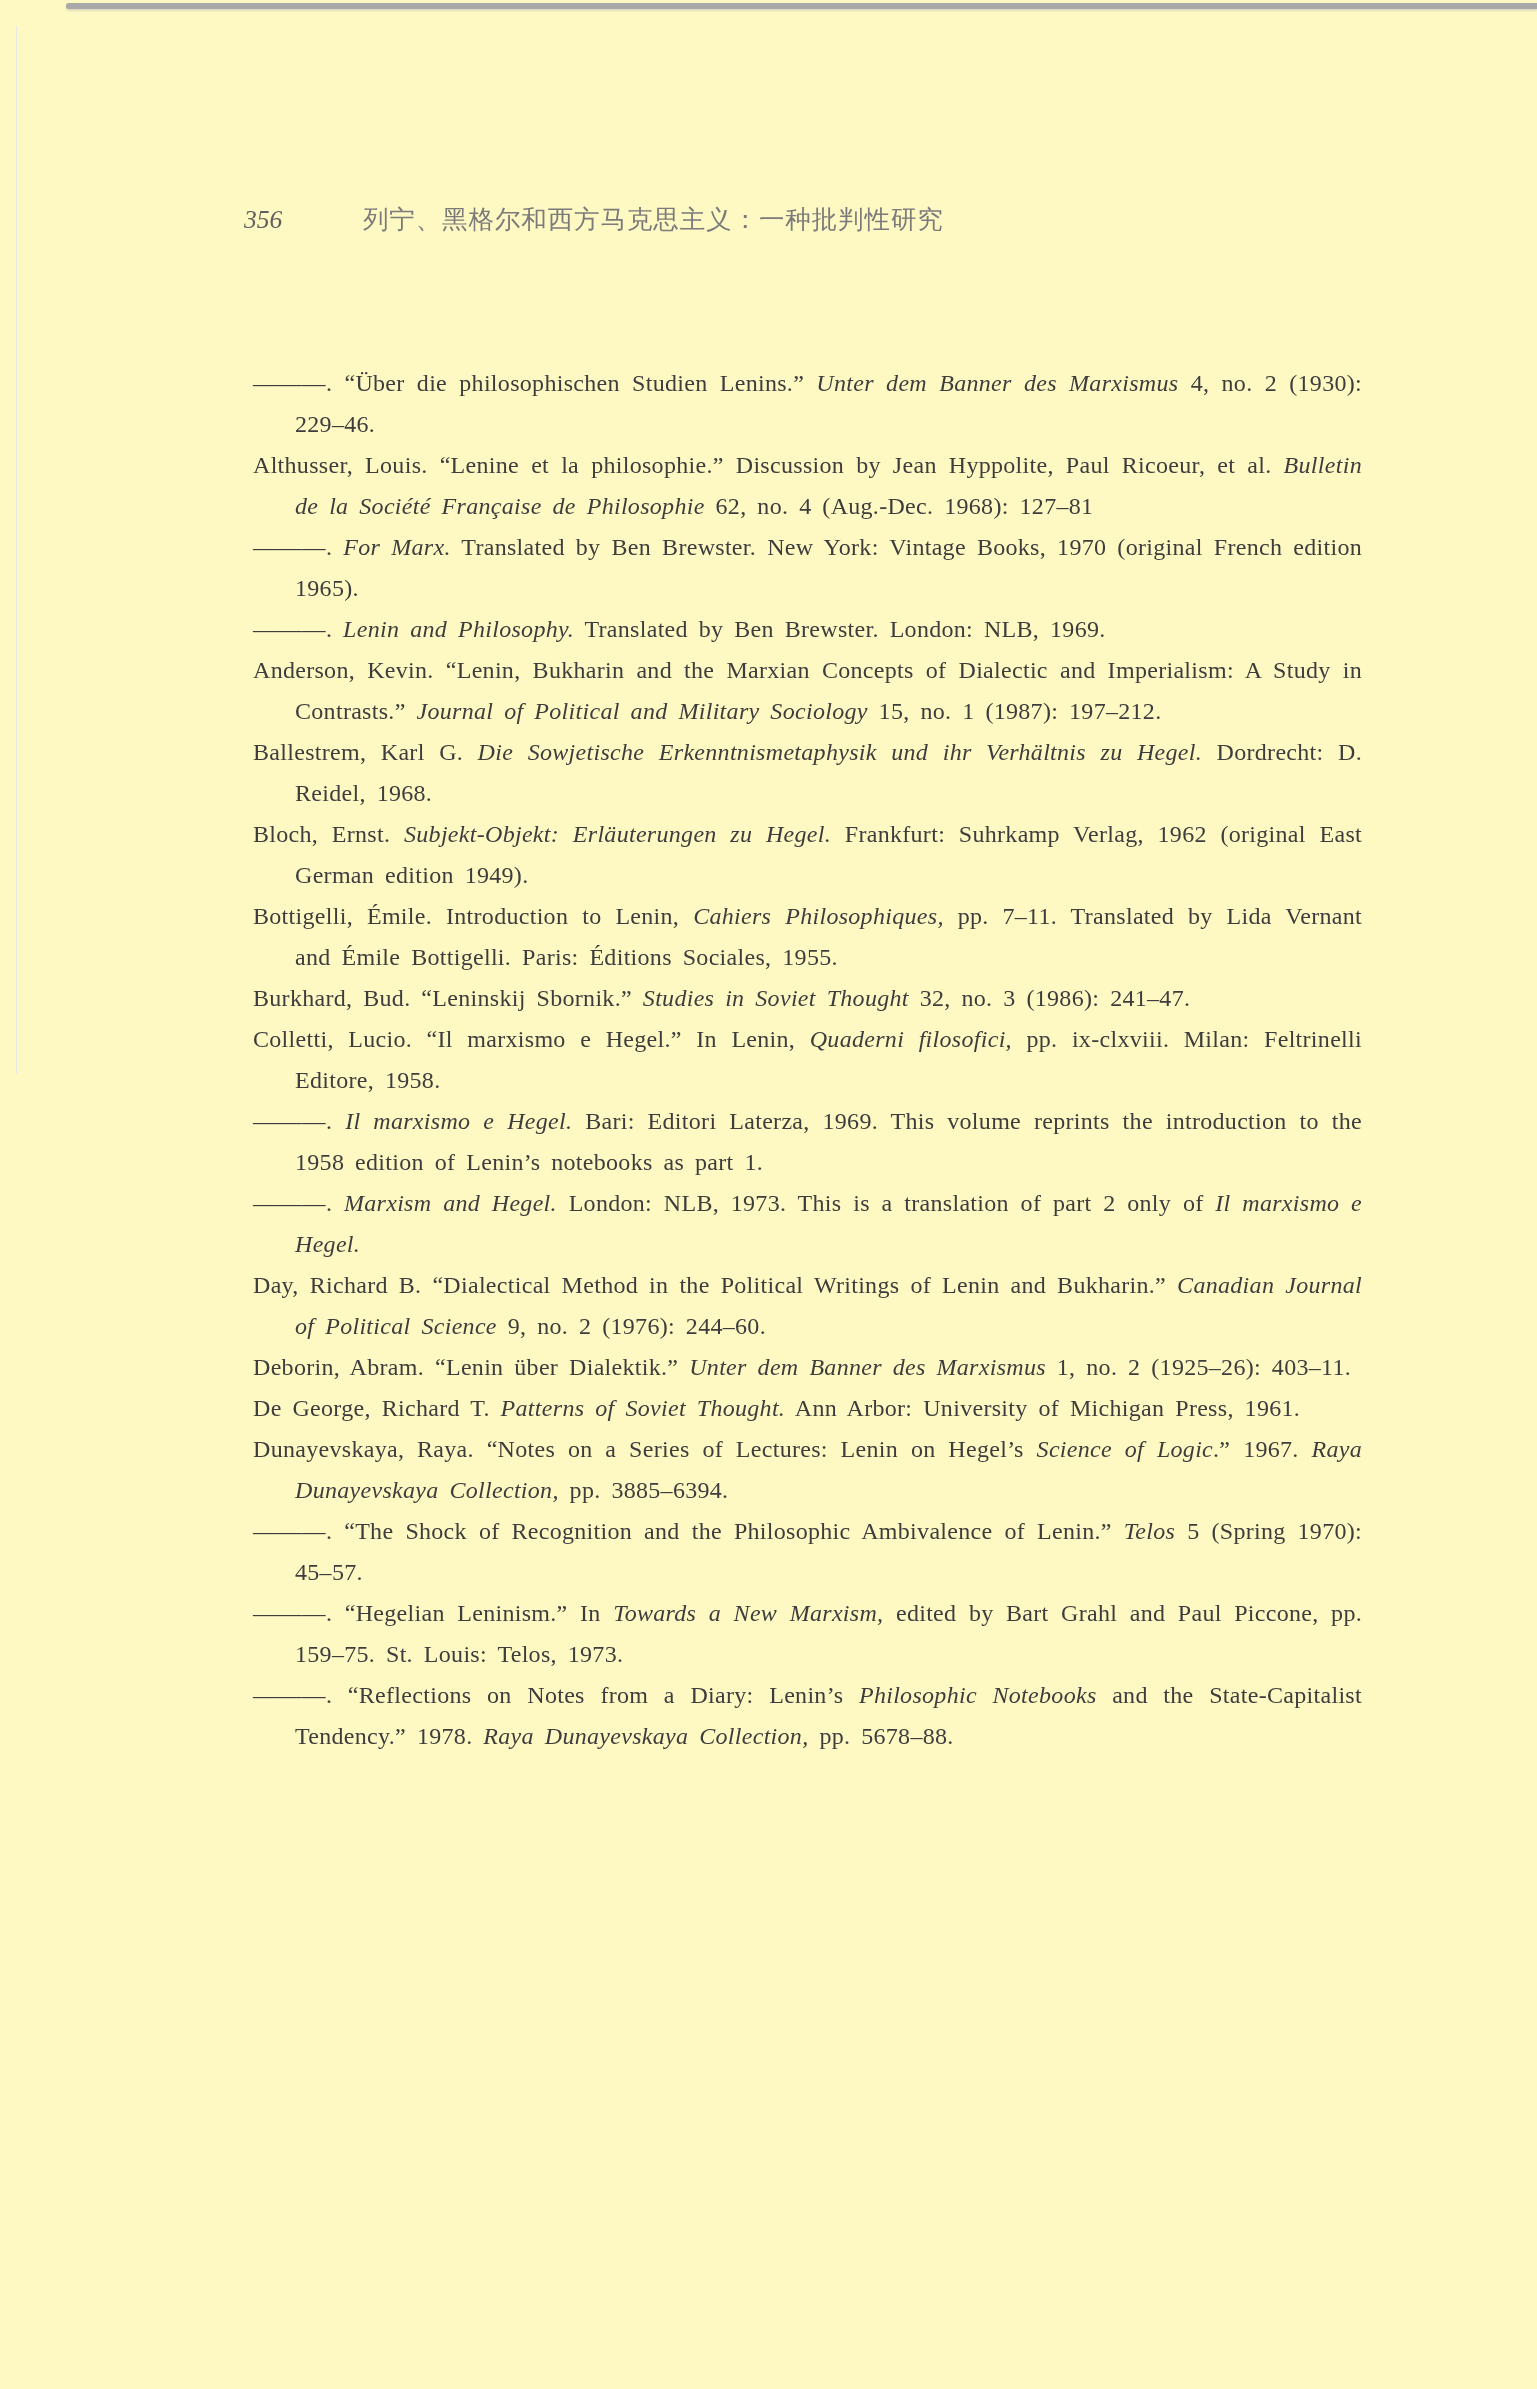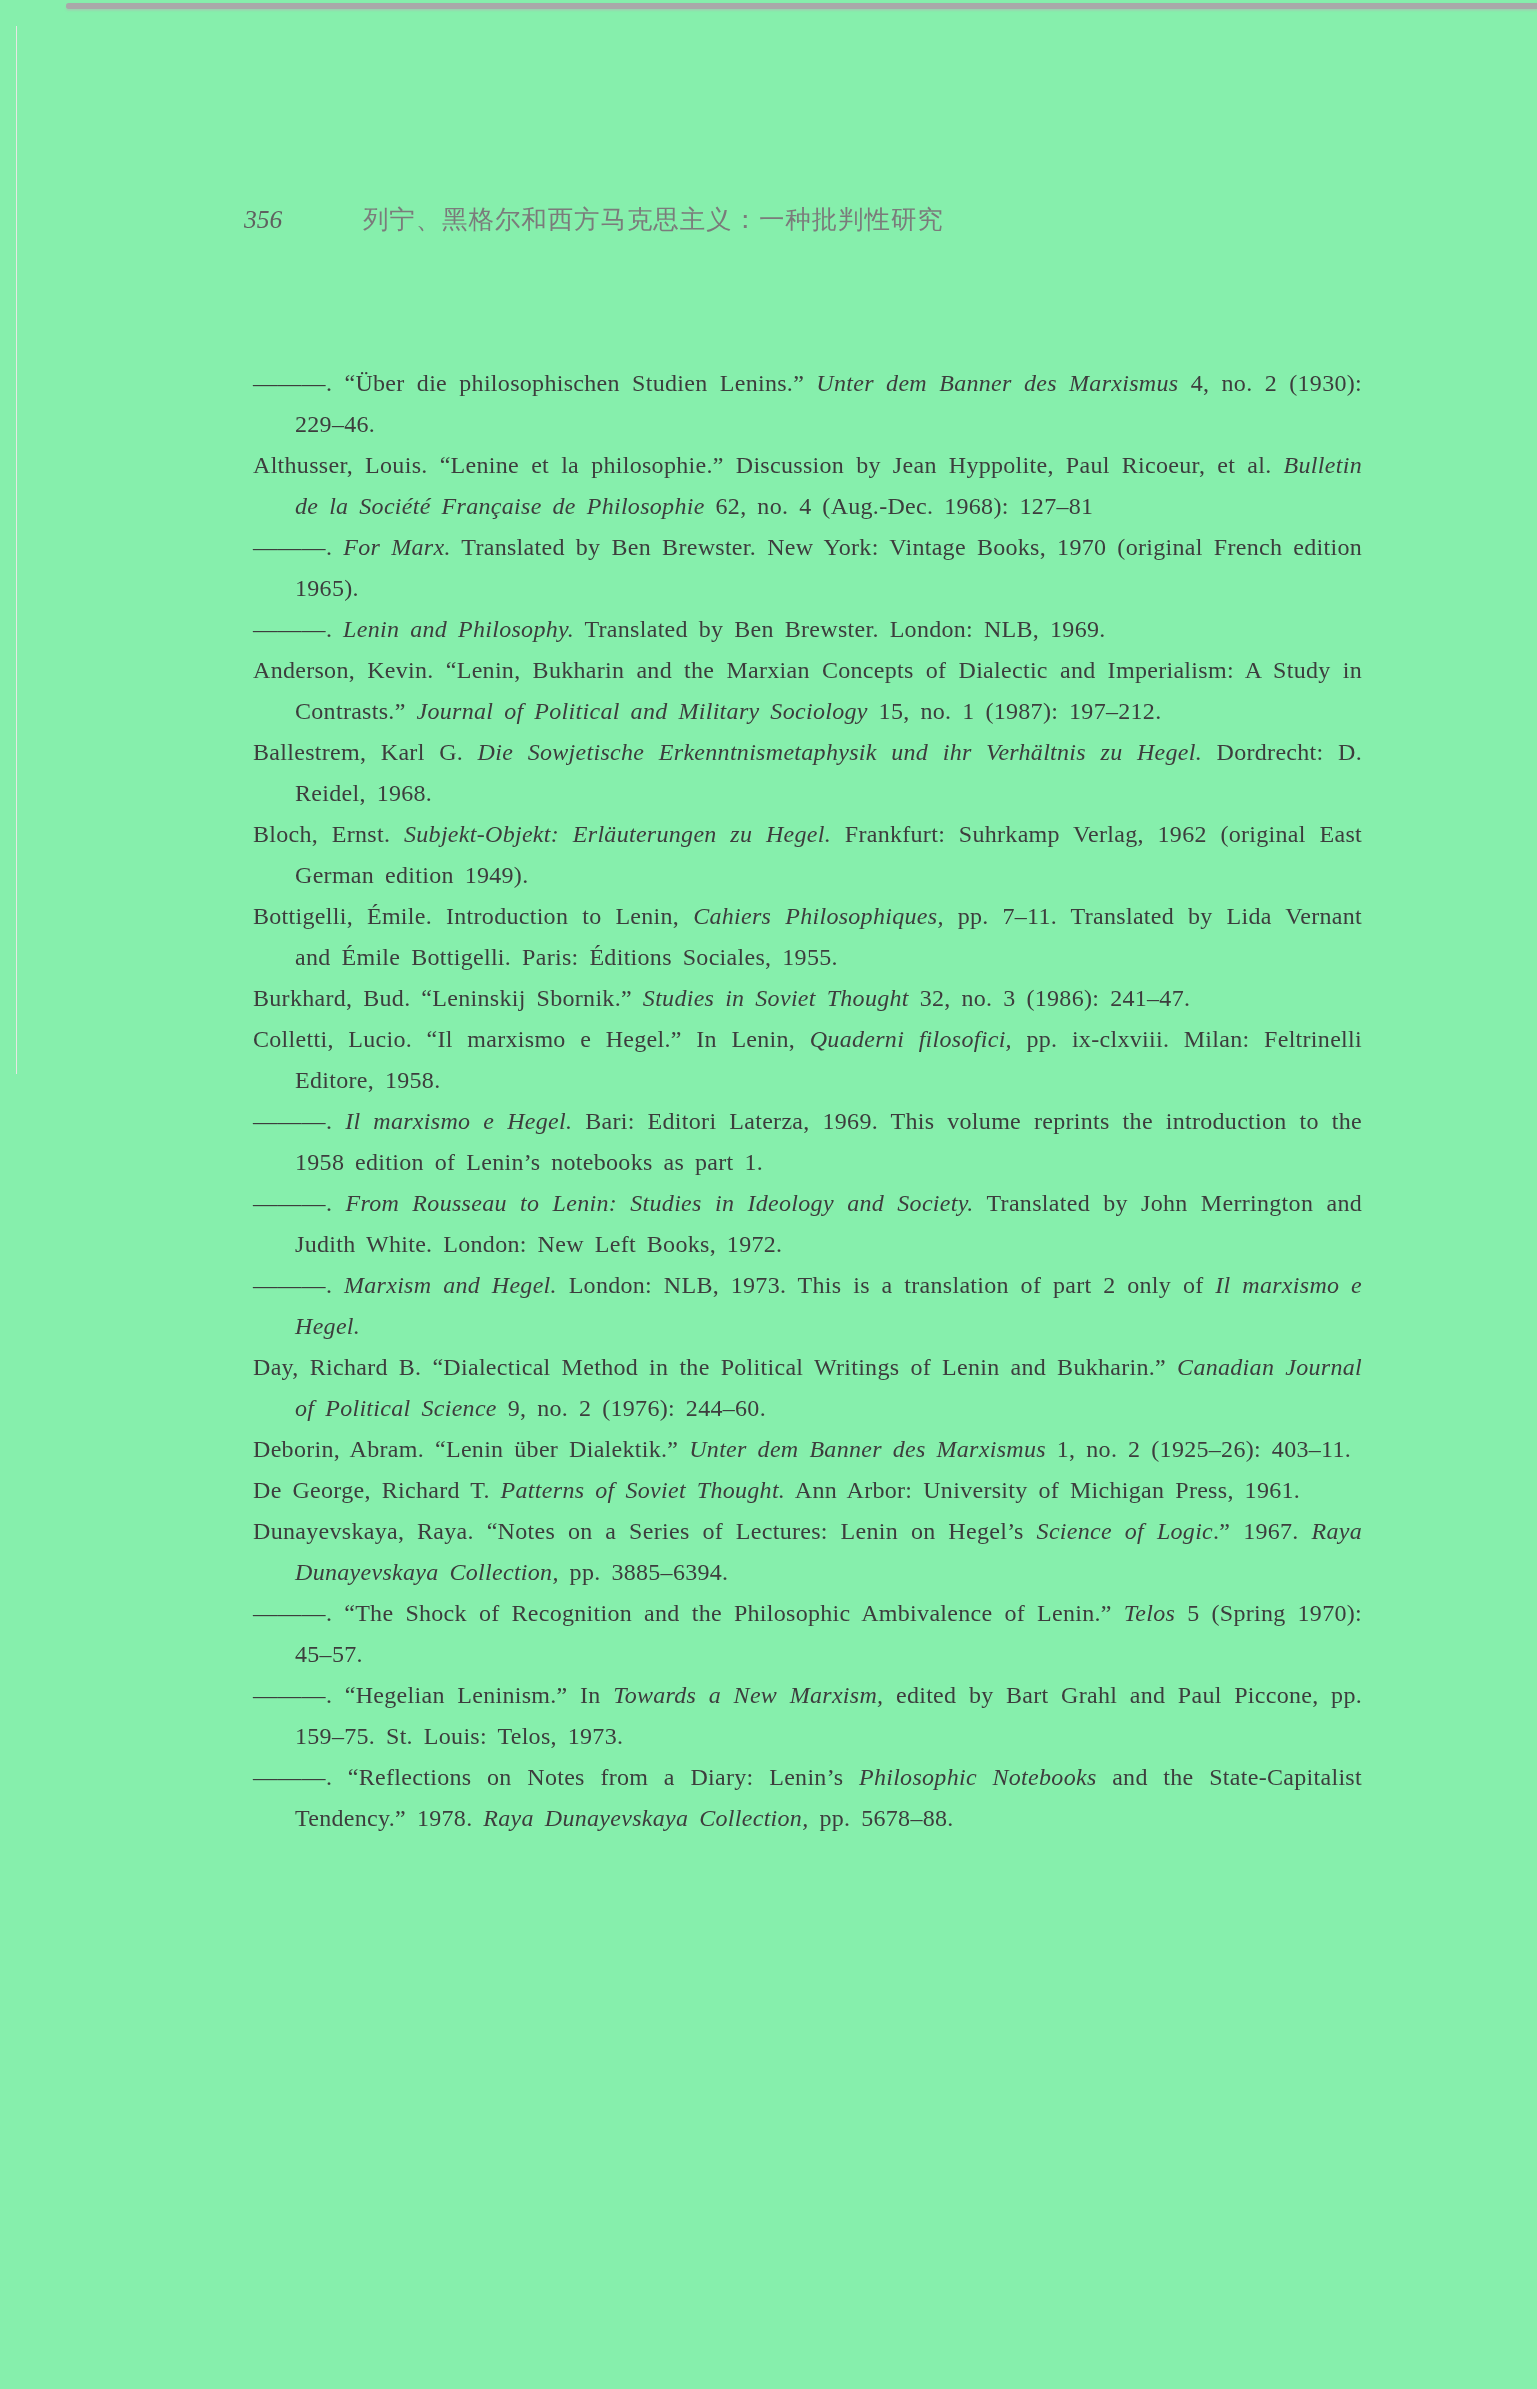--- a/index.html
+++ b/index.html
@@ -6,21 +6,21 @@
     margin: 0;
     padding: 0;
     width: 1538px;
     height: 2389px;
     background: #fbfbf9;
     overflow: hidden;
   }
   .scan-page {
     position: absolute;
     inset: 0;
-    background: #86efac;
+    background: #fef9c3;
   }
   .scan-top-edge {
     position: absolute;
     top: 2.7px;
     left: 66px;
     right: 0;
     height: 6.4px;
     background: #a9a9a9;
     border-radius: 2.7px 0 0 2.7px;
     box-shadow: 0 1.8px 1.8px rgba(180,180,180,.45);
@@ -91,21 +91,20 @@
       <p class="entry"><span class="rm">Althusser, Louis. “Lenine et la philosophie.” Discussion by Jean Hyppolite, Paul Ricoeur, et al. </span><span class="it">Bulletin de la Société Française de Philosophie</span><span class="rm"> 62, no. 4 (Aug.-Dec. 1968): 127–81</span></p>
       <p class="entry"><span class="rm">———. </span><span class="it">For Marx.</span><span class="rm"> Translated by Ben Brewster. New York: Vintage Books, 1970 (original French edition 1965).</span></p>
       <p class="entry"><span class="rm">———. </span><span class="it">Lenin and Philosophy.</span><span class="rm"> Translated by Ben Brewster. London: NLB, 1969.</span></p>
       <p class="entry"><span class="rm">Anderson, Kevin. “Lenin, Bukharin and the Marxian Concepts of Dialectic and Imperialism: A Study in Contrasts.” </span><span class="it">Journal of Political and Military Sociology</span><span class="rm"> 15, no. 1 (1987): 197–212.</span></p>
       <p class="entry"><span class="rm">Ballestrem, Karl G. </span><span class="it">Die Sowjetische Erkenntnismetaphysik und ihr Verhältnis zu Hegel.</span><span class="rm"> Dordrecht: D. Reidel, 1968.</span></p>
       <p class="entry"><span class="rm">Bloch, Ernst. </span><span class="it">Subjekt-Objekt: Erläuterungen zu Hegel.</span><span class="rm"> Frankfurt: Suhrkamp Verlag, 1962 (original East German edition 1949).</span></p>
       <p class="entry"><span class="rm">Bottigelli, Émile. Introduction to Lenin, </span><span class="it">Cahiers Philosophiques,</span><span class="rm"> pp. 7–11. Translated by Lida Vernant and Émile Bottigelli. Paris: Éditions Sociales, 1955.</span></p>
       <p class="entry"><span class="rm">Burkhard, Bud. “Leninskij Sbornik.” </span><span class="it">Studies in Soviet Thought</span><span class="rm"> 32, no. 3 (1986): 241–47.</span></p>
       <p class="entry"><span class="rm">Colletti, Lucio. “Il marxismo e Hegel.” In Lenin, </span><span class="it">Quaderni filosofici,</span><span class="rm"> pp. ix-clxviii. Milan: Feltrinelli Editore, 1958.</span></p>
       <p class="entry"><span class="rm">———. </span><span class="it">Il marxismo e Hegel.</span><span class="rm"> Bari: Editori Laterza, 1969. This volume reprints the introduction to the 1958 edition of Lenin’s notebooks as part 1.</span></p>
-      <p class="entry"><span class="rm">———. </span><span class="it">From Rousseau to Lenin: Studies in Ideology and Society.</span><span class="rm"> Translated by John Merrington and Judith White. London: New Left Books, 1972.</span></p>
       <p class="entry"><span class="rm">———. </span><span class="it">Marxism and Hegel.</span><span class="rm"> London: NLB, 1973. This is a translation of part 2 only of </span><span class="it">Il marxismo e Hegel.</span></p>
       <p class="entry"><span class="rm">Day, Richard B. “Dialectical Method in the Political Writings of Lenin and Bukharin.” </span><span class="it">Canadian Journal of Political Science</span><span class="rm"> 9, no. 2 (1976): 244–60.</span></p>
       <p class="entry"><span class="rm">Deborin, Abram. “Lenin über Dialektik.” </span><span class="it">Unter dem Banner des Marxismus</span><span class="rm"> 1, no. 2 (1925–26): 403–11.</span></p>
       <p class="entry"><span class="rm">De George, Richard T. </span><span class="it">Patterns of Soviet Thought.</span><span class="rm"> Ann Arbor: University of Michigan Press, 1961.</span></p>
       <p class="entry"><span class="rm">Dunayevskaya, Raya. “Notes on a Series of Lectures: Lenin on Hegel’s </span><span class="it">Science of Logic</span><span class="rm">.” 1967. </span><span class="it">Raya Dunayevskaya Collection,</span><span class="rm"> pp. 3885–6394.</span></p>
       <p class="entry"><span class="rm">———. “The Shock of Recognition and the Philosophic Ambivalence of Lenin.” </span><span class="it">Telos</span><span class="rm"> 5 (Spring 1970): 45–57.</span></p>
       <p class="entry"><span class="rm">———. “Hegelian Leninism.” In </span><span class="it">Towards a New Marxism,</span><span class="rm"> edited by Bart Grahl and Paul Piccone, pp. 159–75. St. Louis: Telos, 1973.</span></p>
       <p class="entry"><span class="rm">———. “Reflections on Notes from a Diary: Lenin’s </span><span class="it">Philosophic Notebooks</span><span class="rm"> and the State-Capitalist Tendency.” 1978. </span><span class="it">Raya Dunayevskaya Collection,</span><span class="rm"> pp. 5678–88.</span></p>
     </div>
 </div>

